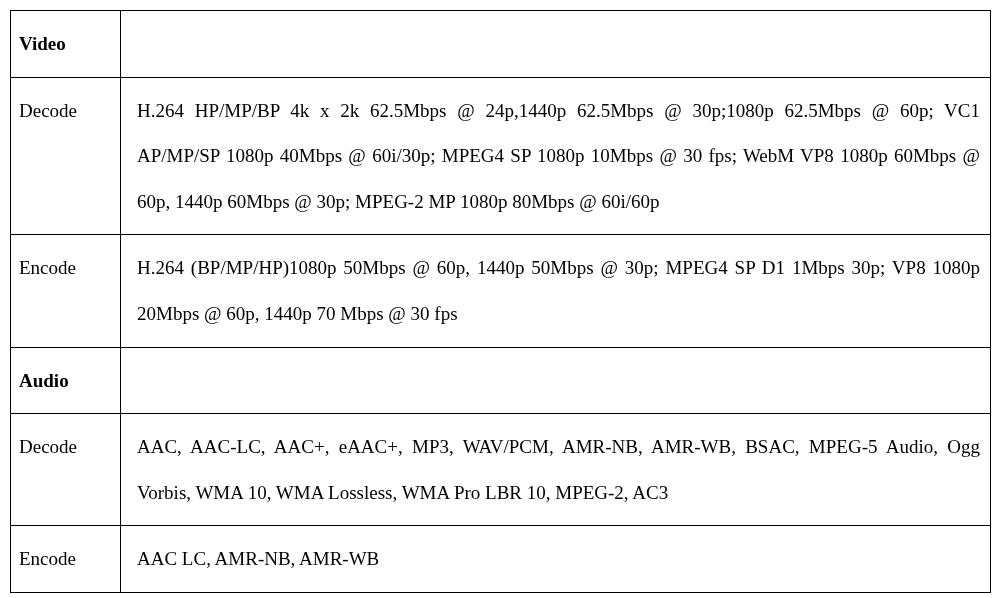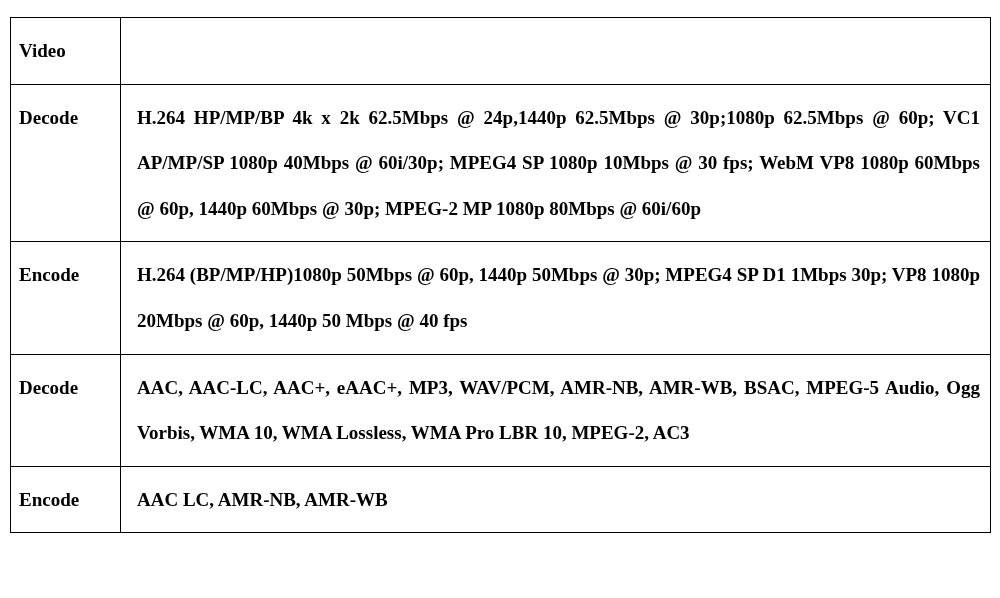--- a/index.html
+++ b/index.html
@@ -10,30 +10,28 @@
     body {
       font-family: "Times New Roman", Times, serif;
       font-size: 19px;
       background: #fff;
       padding: 10px;
     }
     table {
       border-collapse: collapse;
       width: 980px;
       table-layout: fixed;
-      margin-top: 7px;
     }
     td {
       border: 1.5px solid #000;
       padding: 10px 10px;
       vertical-align: top;
       text-align: justify;
       text-justify: inter-word;
       line-height: 2.4;
-      font-weight: bold;
     }
     td.label {
       width: 110px;
       vertical-align: top;
       text-align: left;
       padding-left: 8px;
       padding-right: 4px;
     }
     td.content {
       width: 870px;
@@ -55,21 +53,25 @@
     <tr>
       <td class="label header">Video</td>
       <td class="content empty"></td>
     </tr>
     <tr>
       <td class="label">Decode</td>
       <td class="content">H.264 HP/MP/BP 4k x 2k 62.5Mbps @ 24p,1440p 62.5Mbps @ 30p;1080p 62.5Mbps @ 60p; VC1 AP/MP/SP 1080p 40Mbps @ 60i/30p; MPEG4 SP 1080p 10Mbps @ 30 fps; WebM VP8 1080p 60Mbps @ 60p, 1440p 60Mbps @ 30p; MPEG-2 MP 1080p 80Mbps @ 60i/60p</td>
     </tr>
     <tr>
       <td class="label">Encode</td>
-      <td class="content">H.264 (BP/MP/HP)1080p 50Mbps @ 60p, 1440p 50Mbps @ 30p; MPEG4 SP D1 1Mbps 30p; VP8 1080p 20Mbps @ 60p, 1440p 50 Mbps @ 40 fps</td>
+      <td class="content">H.264 (BP/MP/HP)1080p 50Mbps @ 60p, 1440p 50Mbps @ 30p; MPEG4 SP D1 1Mbps 30p; VP8 1080p 20Mbps @ 60p, 1440p 70 Mbps @ 30 fps</td>
+    </tr>
+    <tr>
+      <td class="label header">Audio</td>
+      <td class="content empty"></td>
     </tr>
     <tr>
       <td class="label">Decode</td>
       <td class="content">AAC, AAC-LC, AAC+, eAAC+, MP3, WAV/PCM, AMR-NB, AMR-WB, BSAC, MPEG-5 Audio, Ogg Vorbis, WMA 10, WMA Lossless, WMA Pro LBR 10, MPEG-2, AC3</td>
     </tr>
     <tr>
       <td class="label">Encode</td>
       <td class="content">AAC LC, AMR-NB, AMR-WB</td>
     </tr>
   </tbody>

